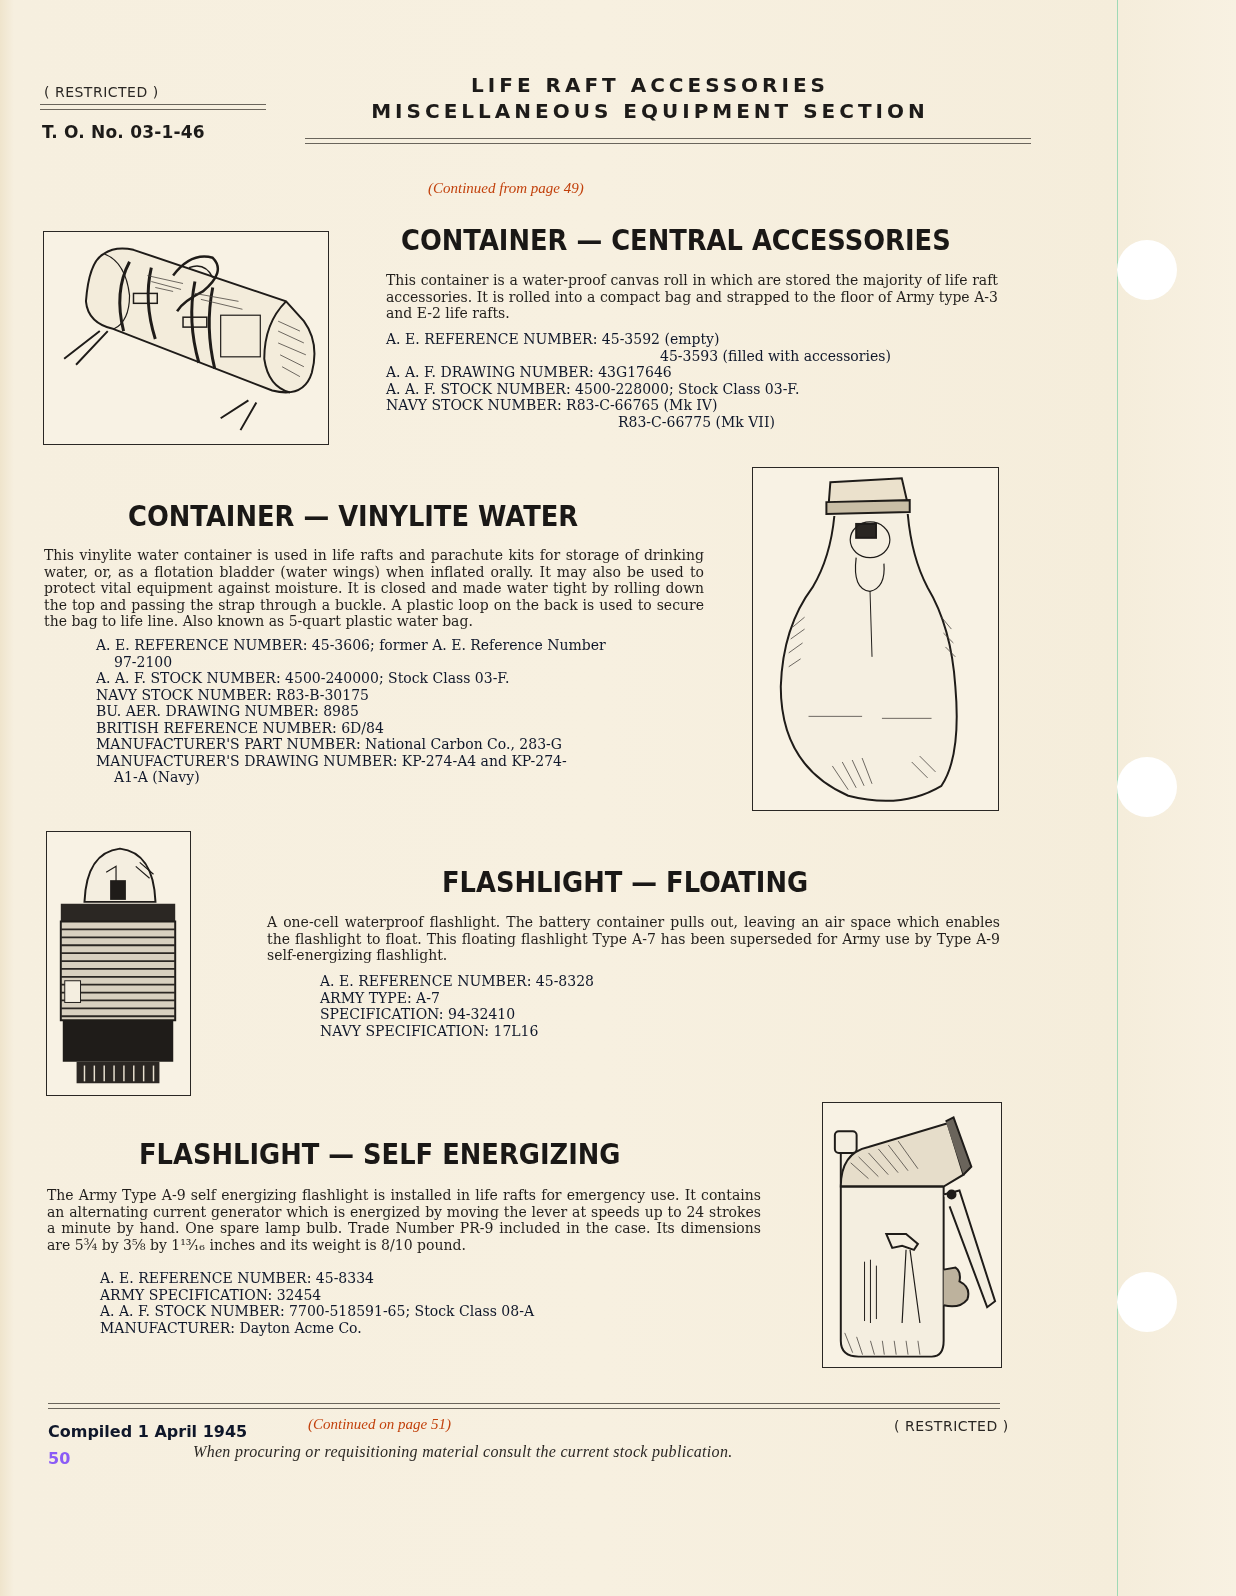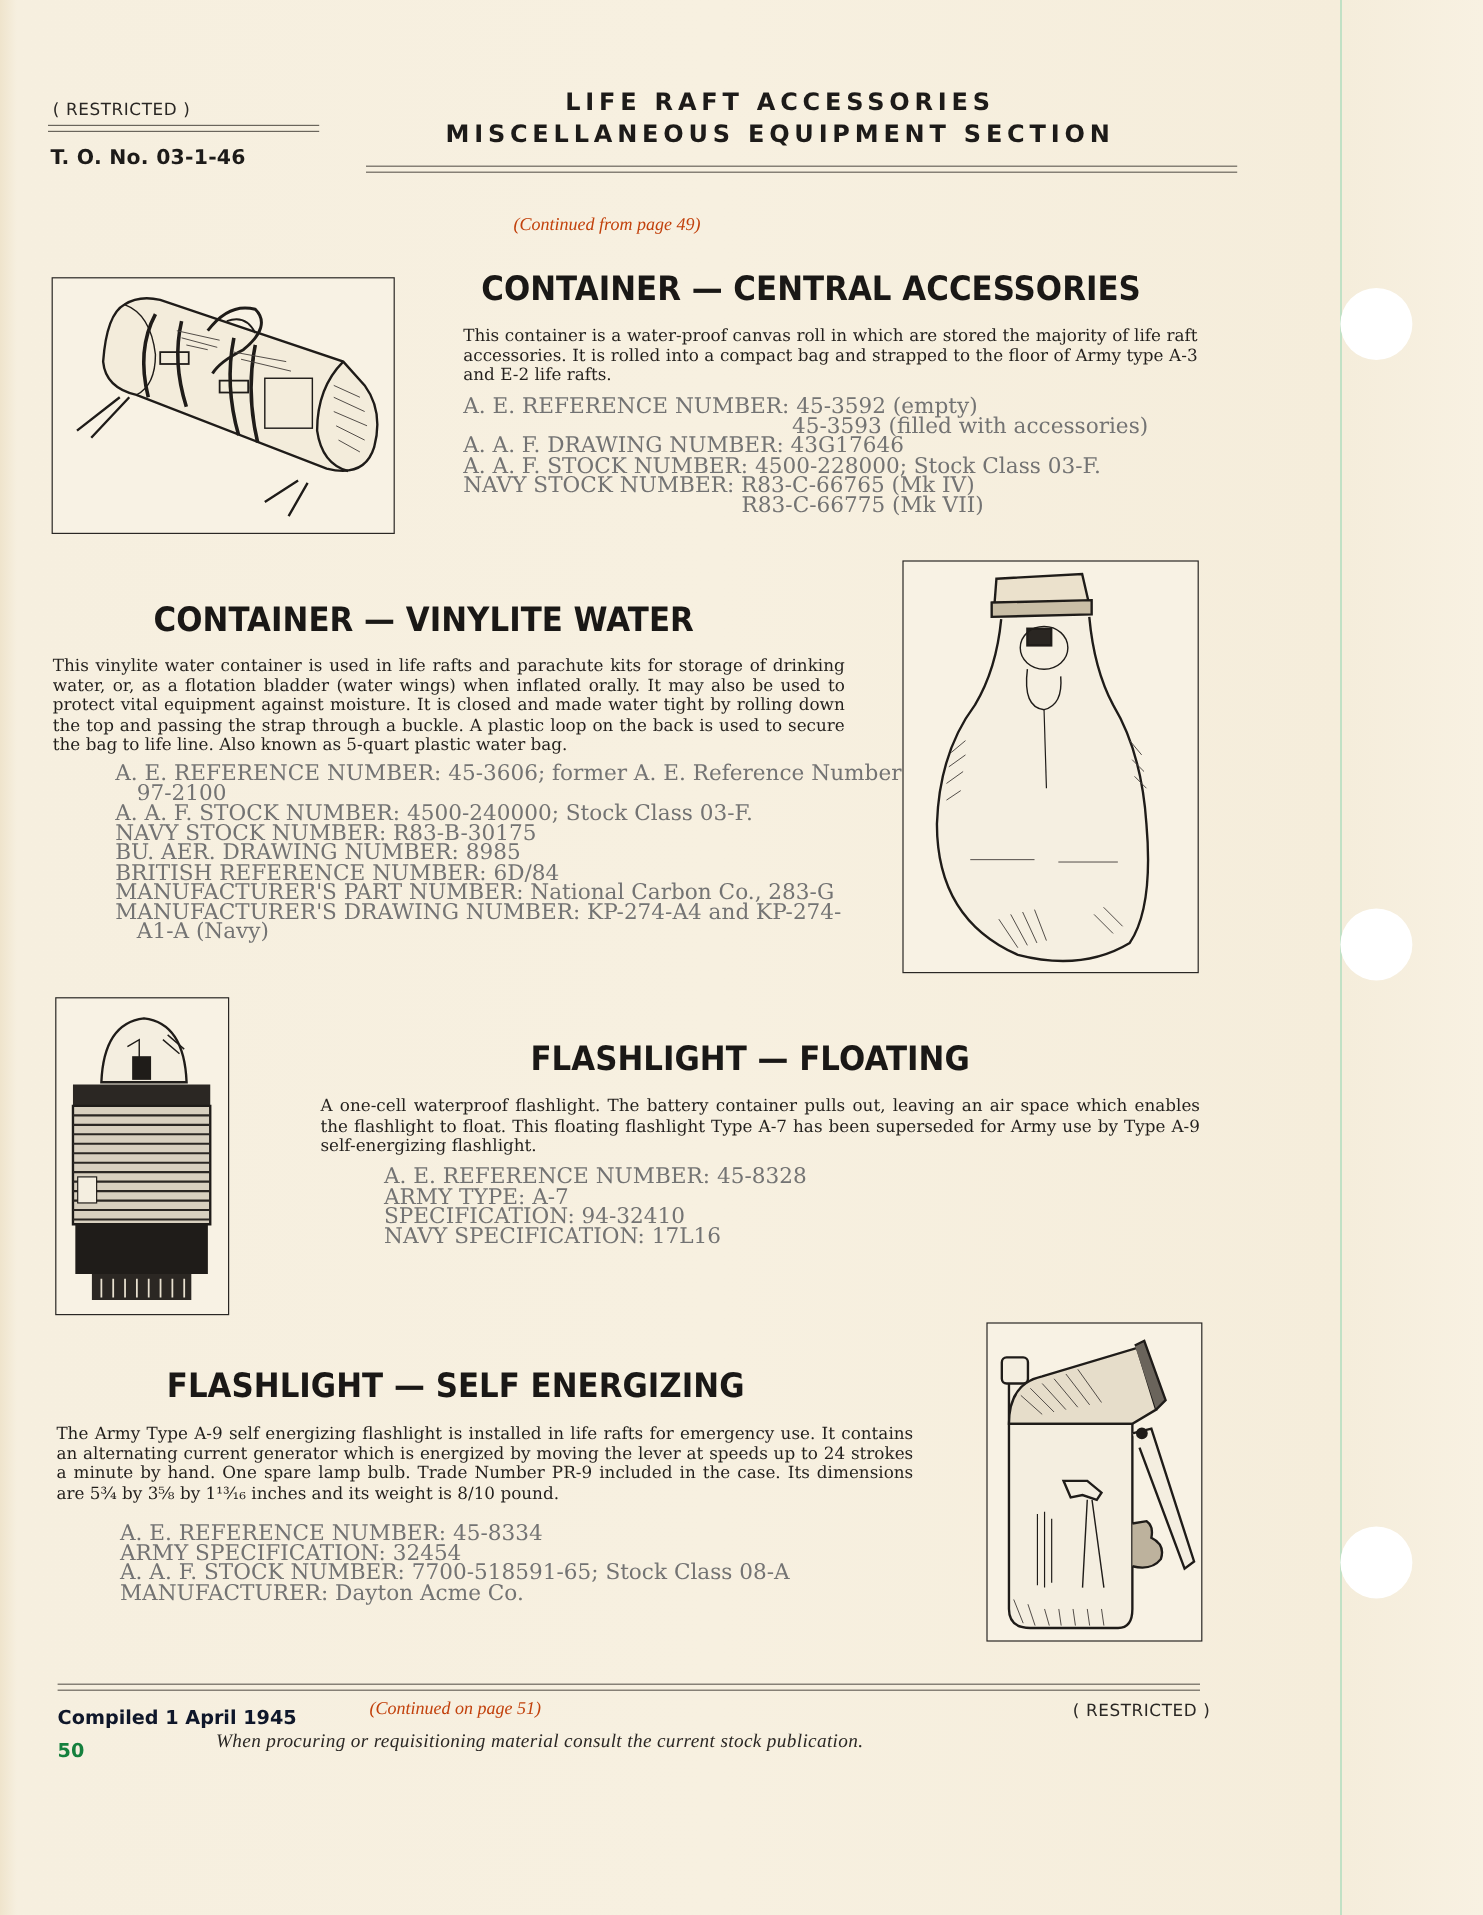--- a/index.html
+++ b/index.html
@@ -15,29 +15,29 @@
     .punch { width: 60px; height: 60px; border-radius: 50%; background: #ffffff; }
     .restricted { font-family: "DejaVu Sans", sans-serif; font-size: 14px; letter-spacing: 0.5px; color: #2a2724; }
     .rule-double { border-top: 1px solid #6a655c; border-bottom: 1px solid #6a655c; height: 4px; }
     .to-no { font-family: "DejaVu Sans", sans-serif; font-weight: bold; font-size: 17px; color: #1d1b19; letter-spacing: 0.2px; }
     .hdr-title { font-family: "DejaVu Sans", sans-serif; font-weight: bold; font-size: 20px; letter-spacing: 4px; text-align: center; color: #1d1b19; line-height: 26px; }
 
     .continued { font-family: "Liberation Serif", serif; font-style: italic; font-size: 15px; color: #c2410c; }
 
     .section-title { font-family: "DejaVu Sans", sans-serif; font-weight: bold; font-size: 28px; letter-spacing: 0px; color: #1a1816; white-space: nowrap; transform: scaleX(0.92); transform-origin: left center; }
     .para { font-family: "DejaVu Serif", serif; font-size: 14px; line-height: 16.5px; text-align: justify; color: #221f1c; }
-    .spec { font-family: "DejaVu Serif", serif; font-size: 18px; line-height: 16.5px; color: #737373; white-space: nowrap; }
+    .spec { font-family: "DejaVu Serif", serif; font-size: 14px; line-height: 16.5px; color: #0f172a; white-space: nowrap; }
     .spec .indent2 { display: block; }
 
     .figure { border: 1.5px solid #2a2724; background: #f8f2e4; box-sizing: border-box; }
     .figure svg { width: 100%; height: 100%; display: block; }
 
     .compiled { font-family: "DejaVu Sans", sans-serif; font-weight: bold; font-size: 16px; color: #0f172a; }
     .footer-note { font-family: "Liberation Serif", serif; font-style: italic; font-size: 16px; color: #2b2825; letter-spacing: 0.3px; }
-    .page-no { font-family: "DejaVu Sans", sans-serif; font-weight: bold; font-size: 16px; color: #15803d; text-align: right; }
+    .page-no { font-family: "DejaVu Sans", sans-serif; font-weight: bold; font-size: 16px; color: #8b5cf6; text-align: right; }
   </style>
 </head>
 <body>
 
 <div class="abs green-line"></div>
 <div class="abs punch" style="left:1117px; top:240px;"></div>
 <div class="abs punch" style="left:1117px; top:757px;"></div>
 <div class="abs punch" style="left:1117px; top:1272px;"></div>
 
 <div class="abs restricted" style="left:44px; top:84px;">( RESTRICTED )</div>
@@ -199,13 +199,13 @@
     </g>
   </svg>
 </div>
 
 <div class="abs continued" style="left:308px; top:1368px;margin-top:48px;">(Continued on page 51)</div>
 
 <div class="abs rule-double" style="left:48px; top:1403px; width:952px;"></div>
 <div class="abs compiled" style="left:48px; top:1422px;">Compiled 1 April 1945</div>
 <div class="abs restricted" style="left:894px; top:1418px;">( RESTRICTED )</div>
 <div class="abs page-no" style="left:48px; top:1449px;">50</div>
-<div class="abs footer-note" style="left:180px; top:1443px;font-style:italic;">When procuring or requisitioning material consult the current stock publication.</div>
+<div class="abs footer-note" style="left:193px; top:1443px;font-style:italic;">When procuring or requisitioning material consult the current stock publication.</div>
 
 </body></html>

